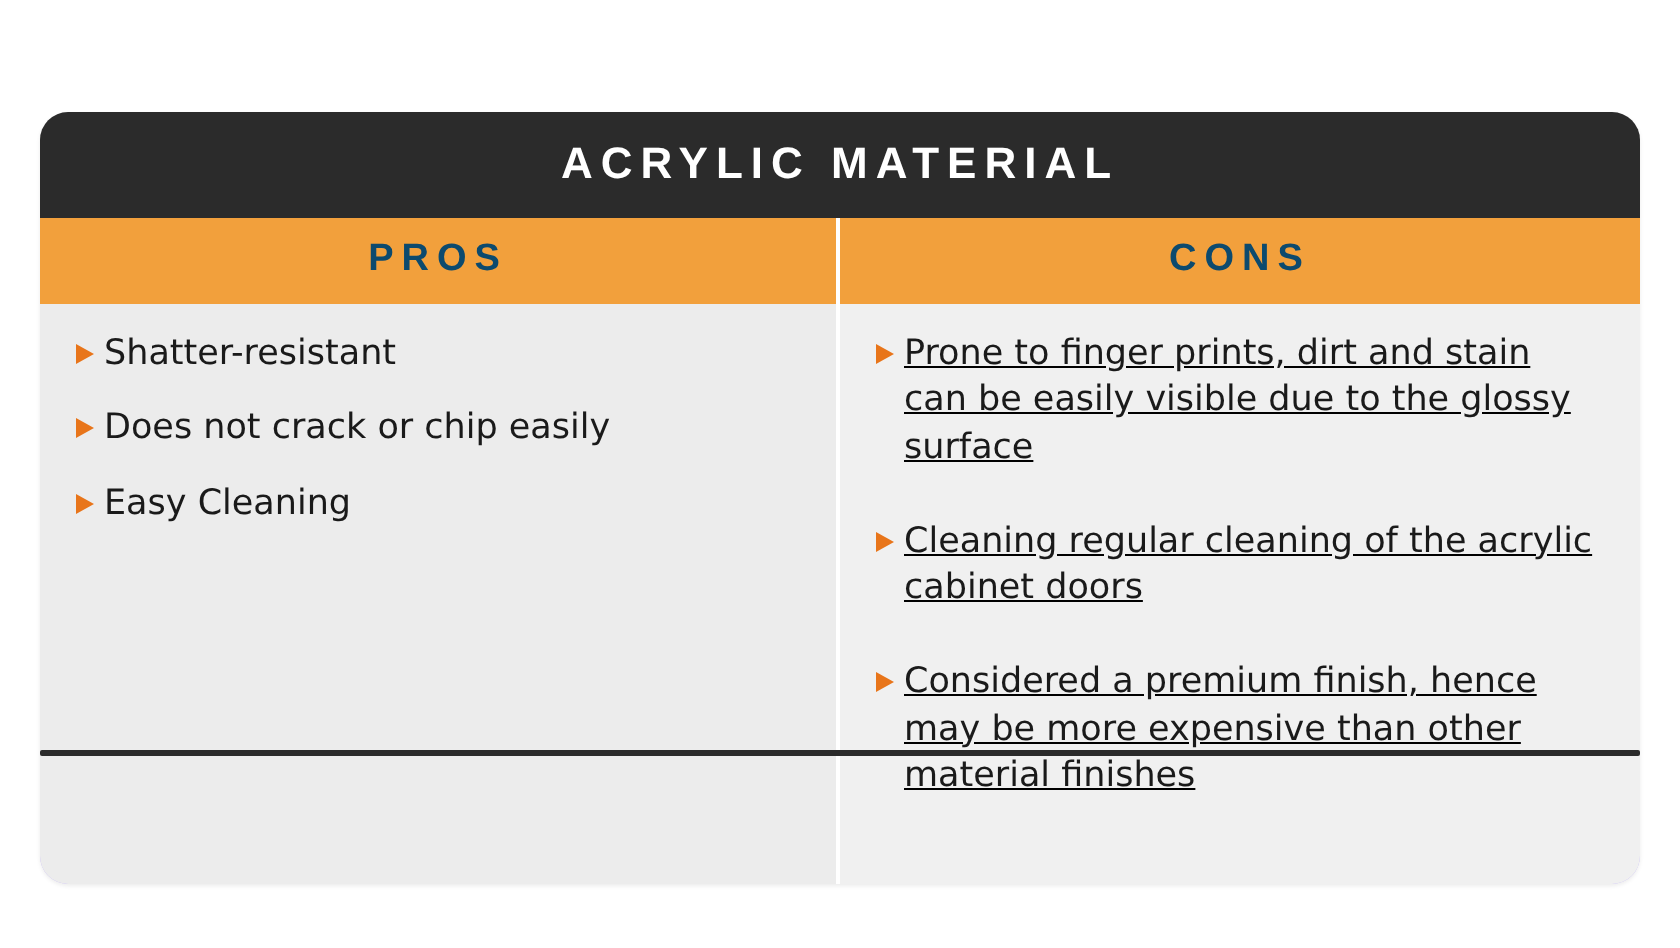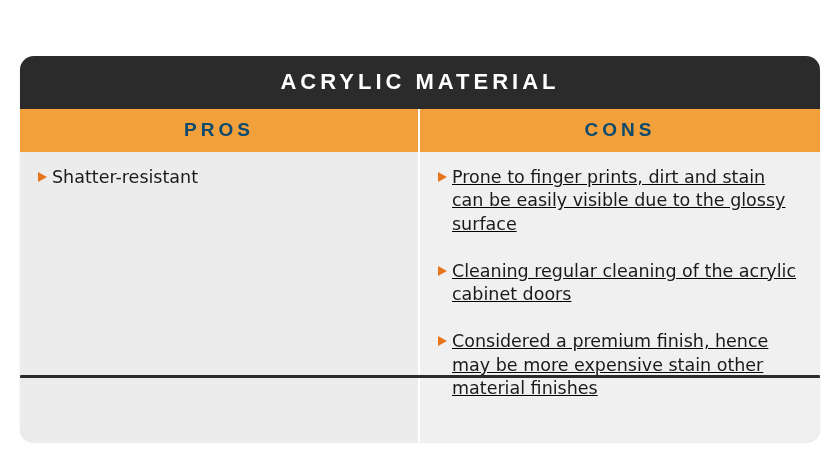--- a/index.html
+++ b/index.html
@@ -139,22 +139,38 @@
 
         <div class="item">
           <span class="bullet">
             <svg width="9" height="10" viewBox="0 0 9 10">
                 <polygon points="0,0 9,5 0,10" fill="#e8751a"></polygon>
               </svg>
           </span>
           <span class="item-text">Shatter-resistant</span>
         </div>
 
-
-
+        <div class="item">
+          <span class="bullet">
+            <svg width="9" height="10" viewBox="0 0 9 10">
+                <polygon points="0,0 9,5 0,10" fill="#e8751a"></polygon>
+              </svg>
+          </span>
+          <span class="item-text">Does not crack or chip easily</span>
+        </div>
+
+
+        <div class="item">
+          <span class="bullet">
+            <svg width="9" height="10" viewBox="0 0 9 10">
+                <polygon points="0,0 9,5 0,10" fill="#e8751a"></polygon>
+              </svg>
+          </span>
+          <span class="item-text">Easy Cleaning</span>
+        </div>
 
       </div>
 
       <div class="col right">
 
         <div class="item">
           <span class="bullet">
             <svg width="9" height="10" viewBox="0 0 9 10">
                 <polygon points="0,0 9,5 0,10" fill="#e8751a"></polygon>
               </svg>
@@ -170,21 +186,21 @@
           </span>
           <span class="item-text">Cleaning regular cleaning of the acrylic cabinet doors</span>
         </div>
 
         <div class="item">
           <span class="bullet">
             <svg width="9" height="10" viewBox="0 0 9 10">
                 <polygon points="0,0 9,5 0,10" fill="#e8751a"></polygon>
               </svg>
           </span>
-          <span class="item-text">Considered a premium finish, hence may be more expensive stain other material finishes</span>
+          <span class="item-text">Considered a premium finish, hence may be more expensive than other material finishes</span>
         </div>
 
       </div>
 
     </div>
 
   </div>
 
   <div class="footer-rule"></div>
 

